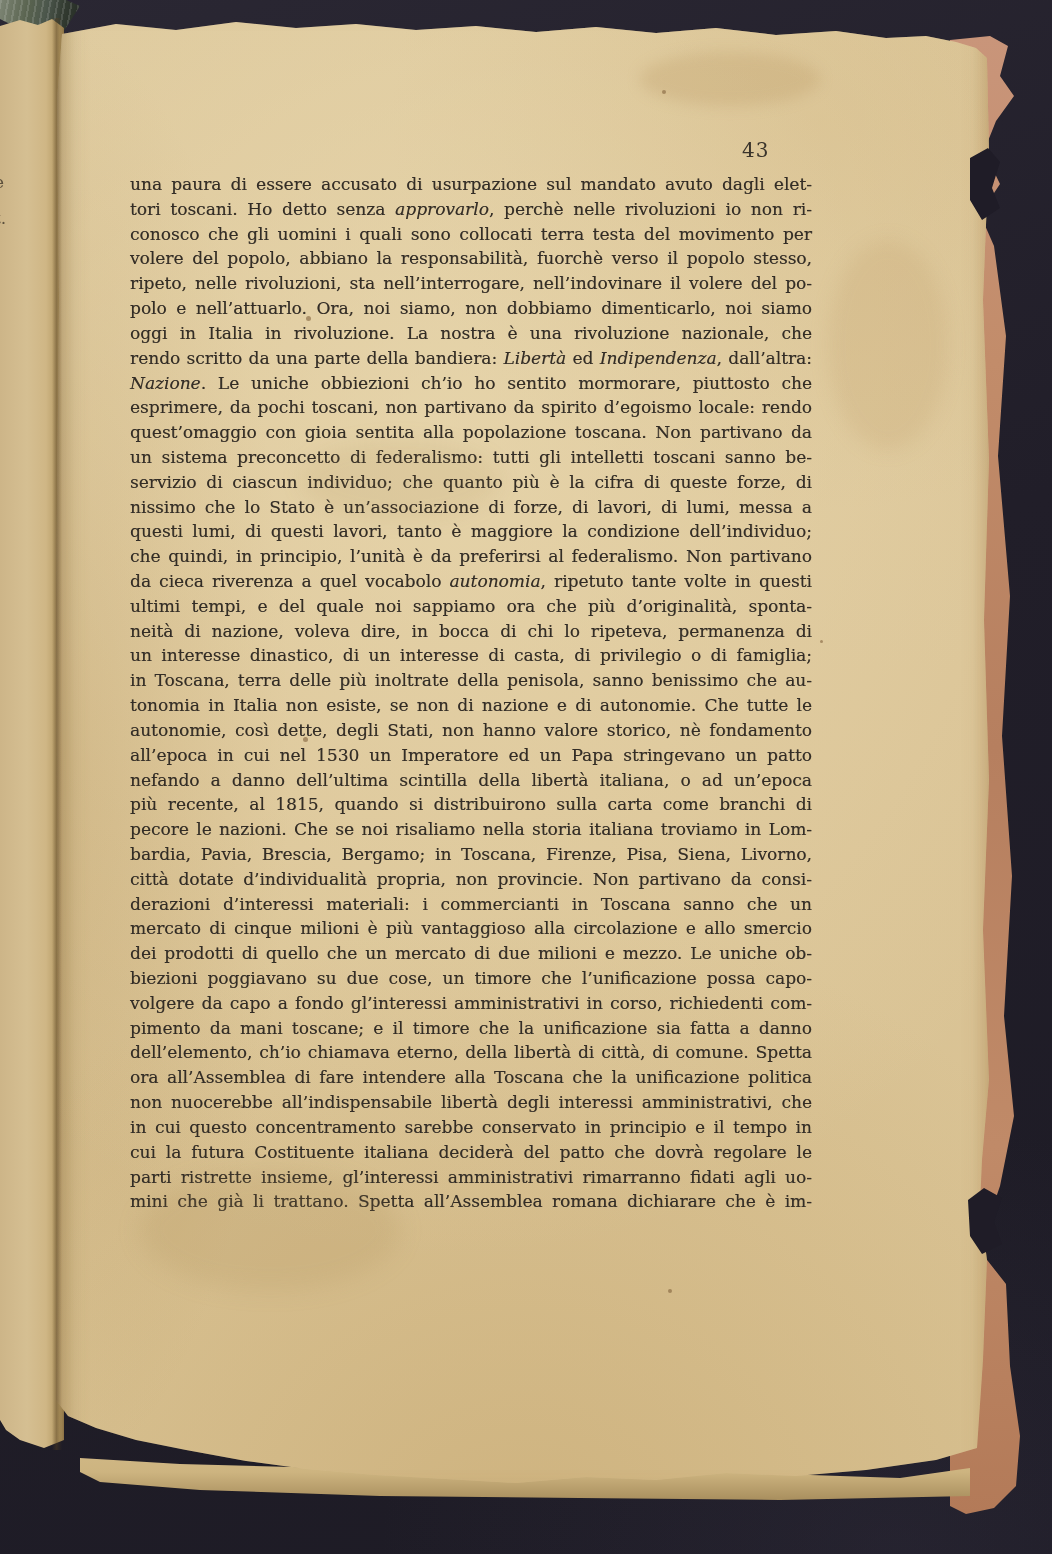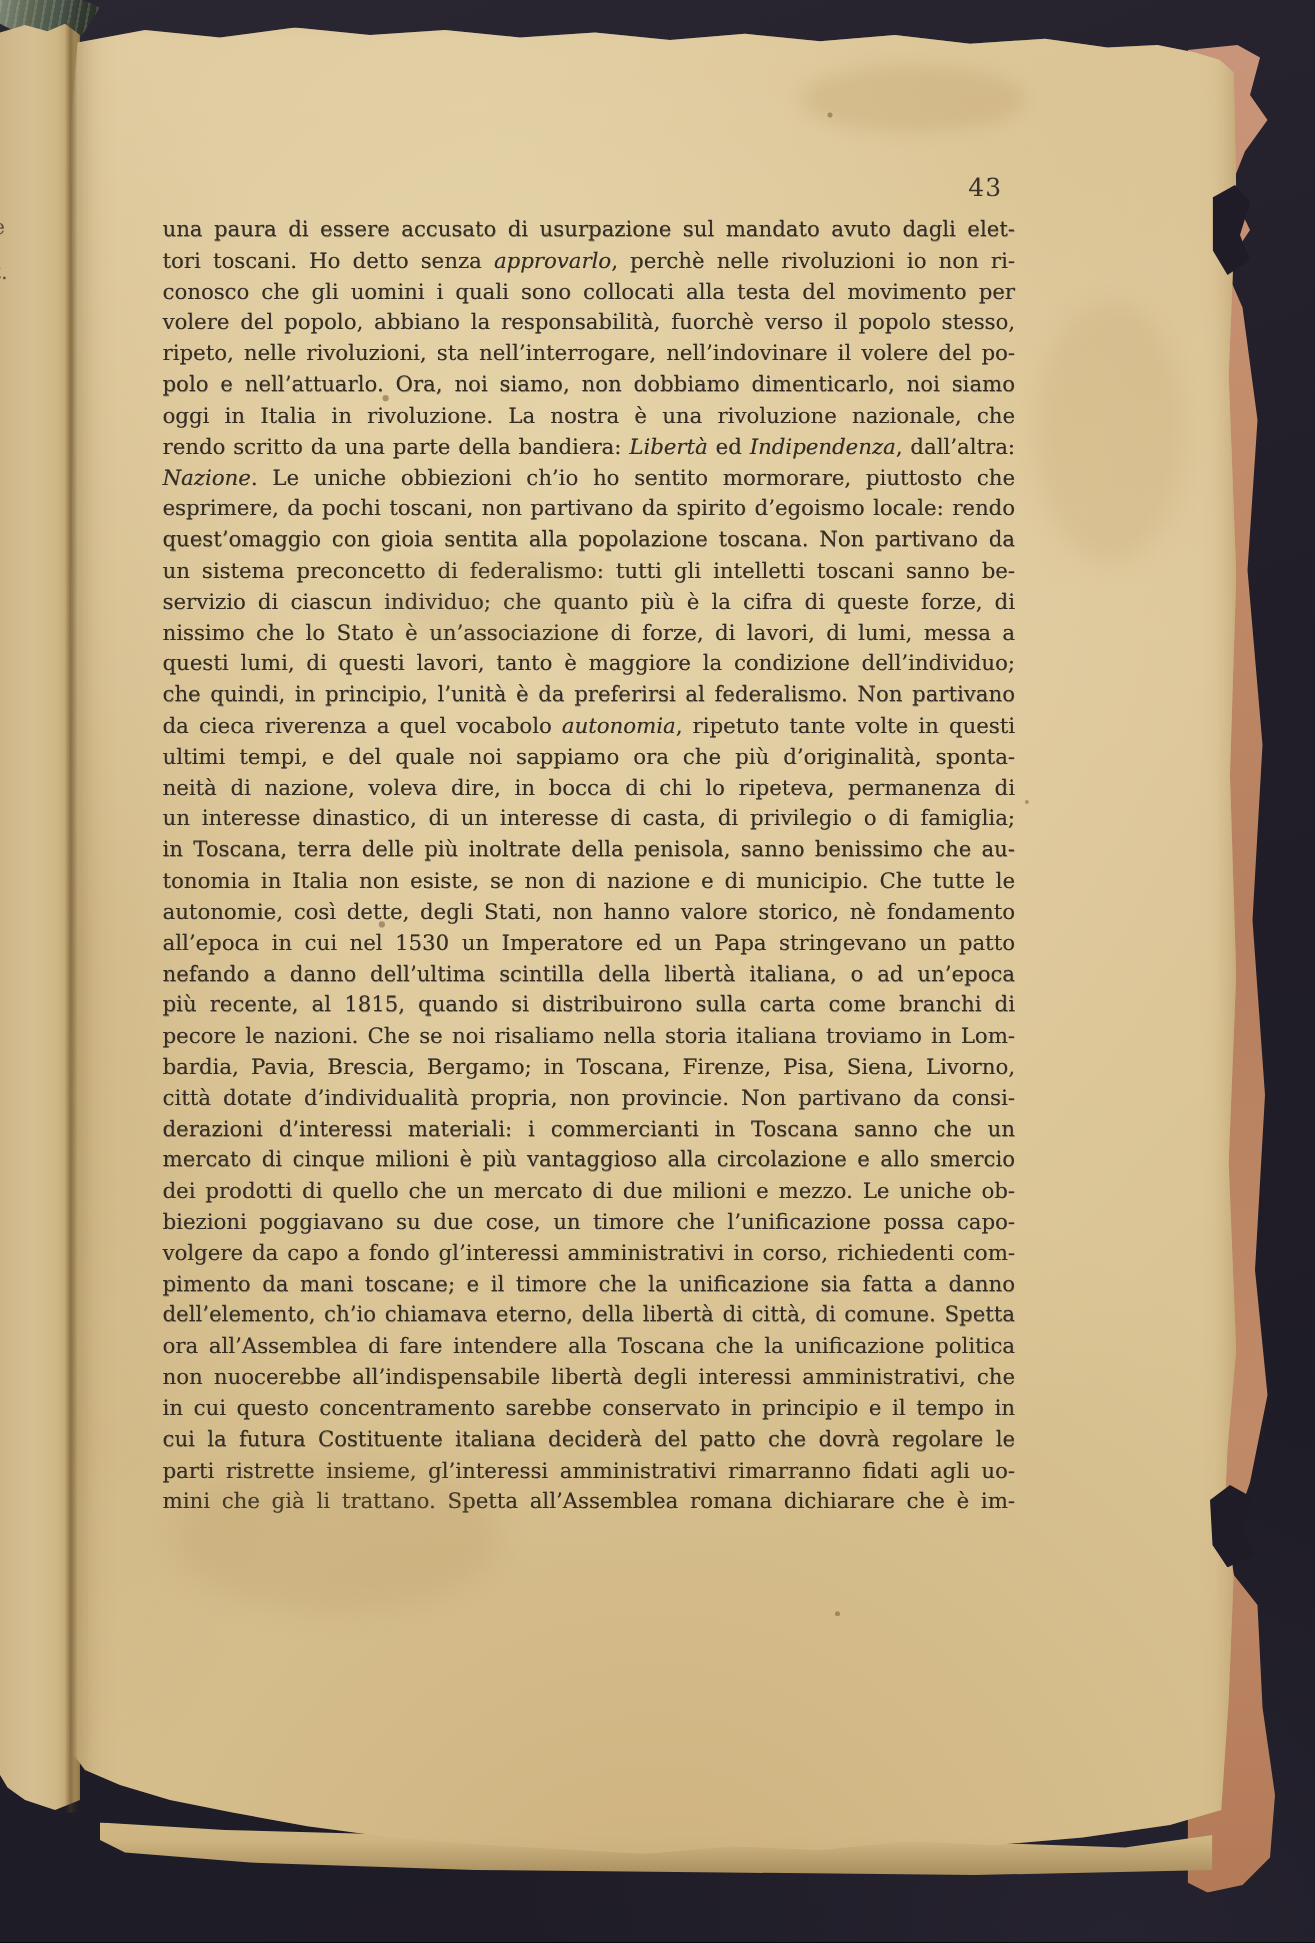--- a/index.html
+++ b/index.html
@@ -71,21 +71,21 @@
       linear-gradient(180deg,#dcc79a 0%,#dac395 45%,var(--paper) 100%);
     clip-path:polygon(6px 34px,60px 24px,120px 30px,180px 22px,240px 28px,300px 24px,360px 30px,420px 26px,480px 32px,540px 27px,600px 33px,660px 28px,720px 35px,780px 31px,830px 38px,870px 36px,900px 42px,920px 48px,931px 58px,933px 150px,927px 300px,933px 460px,928px 620px,933px 780px,927px 930px,933px 1080px,926px 1160px,924px 1205px,931px 1260px,927px 1360px,921px 1448px,880px 1460px,810px 1470px,740px 1476px,670px 1473px,600px 1480px,530px 1477px,460px 1483px,390px 1479px,320px 1475px,250px 1469px,190px 1461px,130px 1450px,80px 1440px,40px 1428px,12px 1416px,0 1400px,2px 1000px,0 600px,3px 300px,1px 100px);
     box-shadow:
       inset 20px 0 26px -14px rgba(118,88,42,.45),
       inset -14px 0 24px -12px rgba(148,102,52,.35),
       inset 0 -18px 28px -14px rgba(140,100,46,.42),
       inset 0 16px 24px -12px rgba(150,112,62,.35);
   }
 
   .page-number{
-    position:absolute;left:686px;top:138px;width:60px;text-align:right;
+    position:absolute;left:686px;top:138px;width:60px;text-align:left;
     font-size:20px;letter-spacing:1px;color:#3a342b;
   }
 
   .page-text{
     position:absolute;left:74px;top:172px;width:682px;
     font-size:17px;line-height:24.82px;color:var(--ink);
     text-shadow:0.3px 0.3px 0.5px rgba(51,45,38,.45);
   }
   .page-text .line{
     text-align:justify;text-align-last:justify;height:24.82px;white-space:normal;
@@ -121,40 +121,40 @@
 
   <div class="deckle"></div>
 
   <div class="under-sliver"></div>
 
   <div class="page">
     <div class="page-number">43</div>
     <div class="page-text">
         <div class="line"><span>una paura di essere accusato di usurpazione sul mandato avuto dagli elet-</span></div>
         <div class="line"><span>tori toscani. Ho detto senza </span><span class="it">approvarlo</span><span>, perchè nelle rivoluzioni io non ri-</span></div>
-        <div class="line"><span>conosco che gli uomini i quali sono collocati alla testa del movimento per</span></div>
+        <div class="line"><span>conosco che gli uomini i quali sono collocati terra testa del movimento per</span></div>
         <div class="line"><span>volere del popolo, abbiano la responsabilità, fuorchè verso il popolo stesso,</span></div>
         <div class="line"><span>ripeto, nelle rivoluzioni, sta nell’interrogare, nell’indovinare il volere del po-</span></div>
         <div class="line"><span>polo e nell’attuarlo. Ora, noi siamo, non dobbiamo dimenticarlo, noi siamo</span></div>
         <div class="line"><span>oggi in Italia in rivoluzione. La nostra è una rivoluzione nazionale, che</span></div>
         <div class="line"><span>rendo scritto da una parte della bandiera: </span><span class="it">Libertà</span><span> ed </span><span class="it">Indipendenza</span><span>, dall’altra:</span></div>
         <div class="line"><span class="it">Nazione</span><span>. Le uniche obbiezioni ch’io ho sentito mormorare, piuttosto che</span></div>
         <div class="line"><span>esprimere, da pochi toscani, non partivano da spirito d’egoismo locale: rendo</span></div>
         <div class="line"><span>quest’omaggio con gioia sentita alla popolazione toscana. Non partivano da</span></div>
         <div class="line"><span>un sistema preconcetto di federalismo: tutti gli intelletti toscani sanno be-</span></div>
         <div class="line"><span>servizio di ciascun individuo; che quanto più è la cifra di queste forze, di</span></div>
         <div class="line"><span>nissimo che lo Stato è un’associazione di forze, di lavori, di lumi, messa a</span></div>
         <div class="line"><span>questi lumi, di questi lavori, tanto è maggiore la condizione dell’individuo;</span></div>
         <div class="line"><span>che quindi, in principio, l’unità è da preferirsi al federalismo. Non partivano</span></div>
         <div class="line"><span>da cieca riverenza a quel vocabolo </span><span class="it">autonomia</span><span>, ripetuto tante volte in questi</span></div>
         <div class="line"><span>ultimi tempi, e del quale noi sappiamo ora che più d’originalità, sponta-</span></div>
         <div class="line"><span>neità di nazione, voleva dire, in bocca di chi lo ripeteva, permanenza di</span></div>
         <div class="line"><span>un interesse dinastico, di un interesse di casta, di privilegio o di famiglia;</span></div>
         <div class="line"><span>in Toscana, terra delle più inoltrate della penisola, sanno benissimo che au-</span></div>
-        <div class="line"><span>tonomia in Italia non esiste, se non di nazione e di municipio. Che tutte le</span></div>
+        <div class="line"><span>tonomia in Italia non esiste, se non di nazione e di autonomie. Che tutte le</span></div>
         <div class="line"><span>autonomie, così dette, degli Stati, non hanno valore storico, nè fondamento</span></div>
         <div class="line"><span>all’epoca in cui nel 1530 un Imperatore ed un Papa stringevano un patto</span></div>
         <div class="line"><span>nefando a danno dell’ultima scintilla della libertà italiana, o ad un’epoca</span></div>
         <div class="line"><span>più recente, al 1815, quando si distribuirono sulla carta come branchi di</span></div>
         <div class="line"><span>pecore le nazioni. Che se noi risaliamo nella storia italiana troviamo in Lom-</span></div>
         <div class="line"><span>bardia, Pavia, Brescia, Bergamo; in Toscana, Firenze, Pisa, Siena, Livorno,</span></div>
         <div class="line"><span>città dotate d’individualità propria, non provincie. Non partivano da consi-</span></div>
         <div class="line"><span>derazioni d’interessi materiali: i commercianti in Toscana sanno che un</span></div>
         <div class="line"><span>mercato di cinque milioni è più vantaggioso alla circolazione e allo smercio</span></div>
         <div class="line"><span>dei prodotti di quello che un mercato di due milioni e mezzo. Le uniche ob-</span></div>

